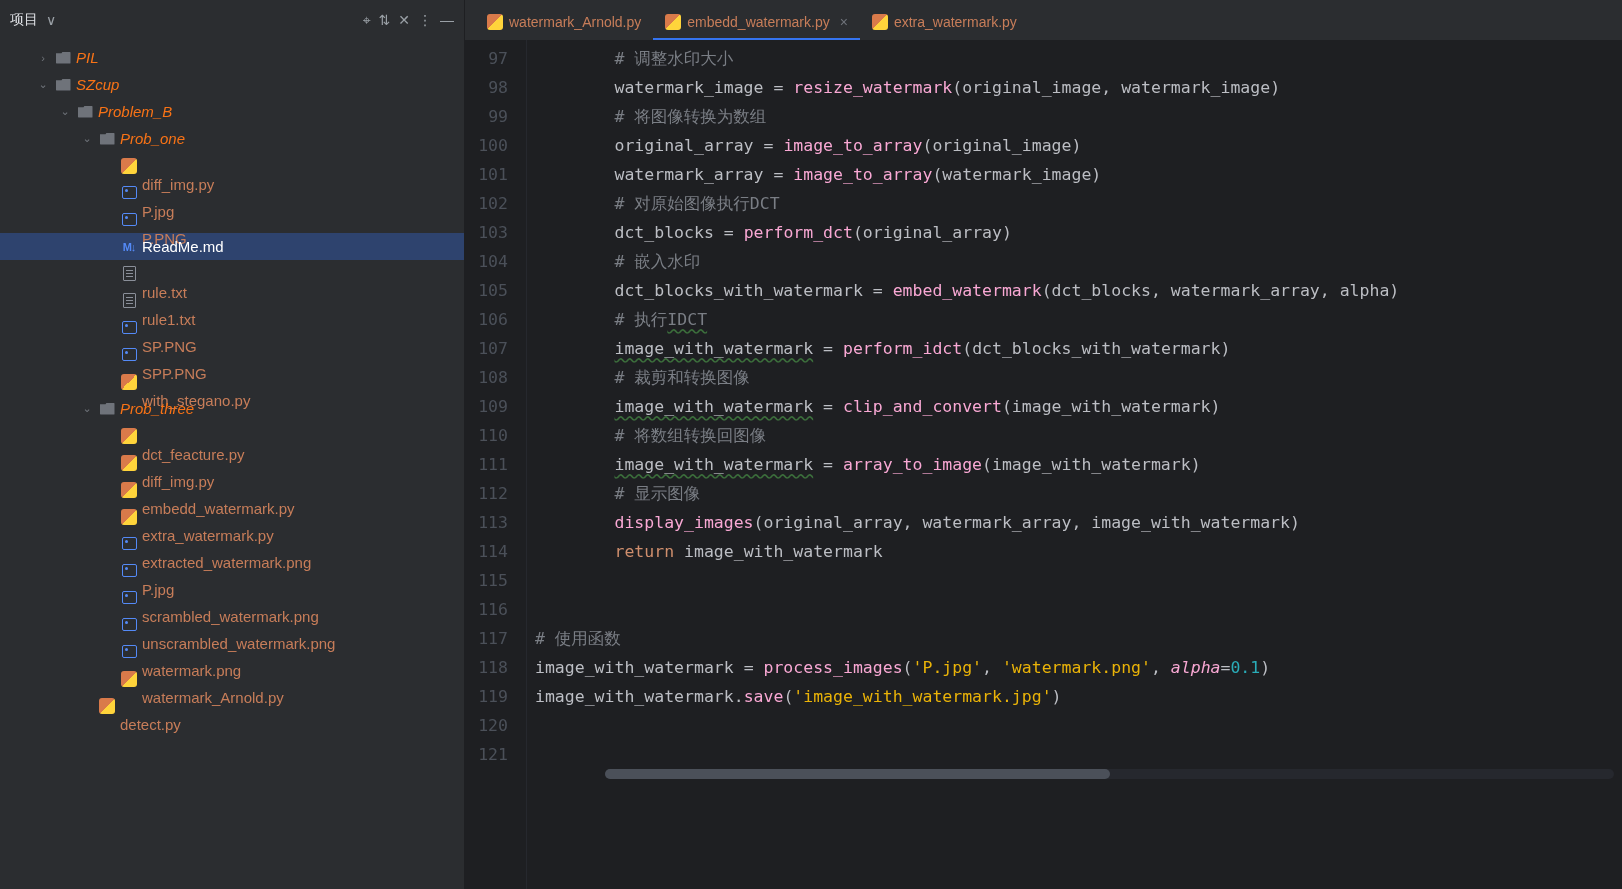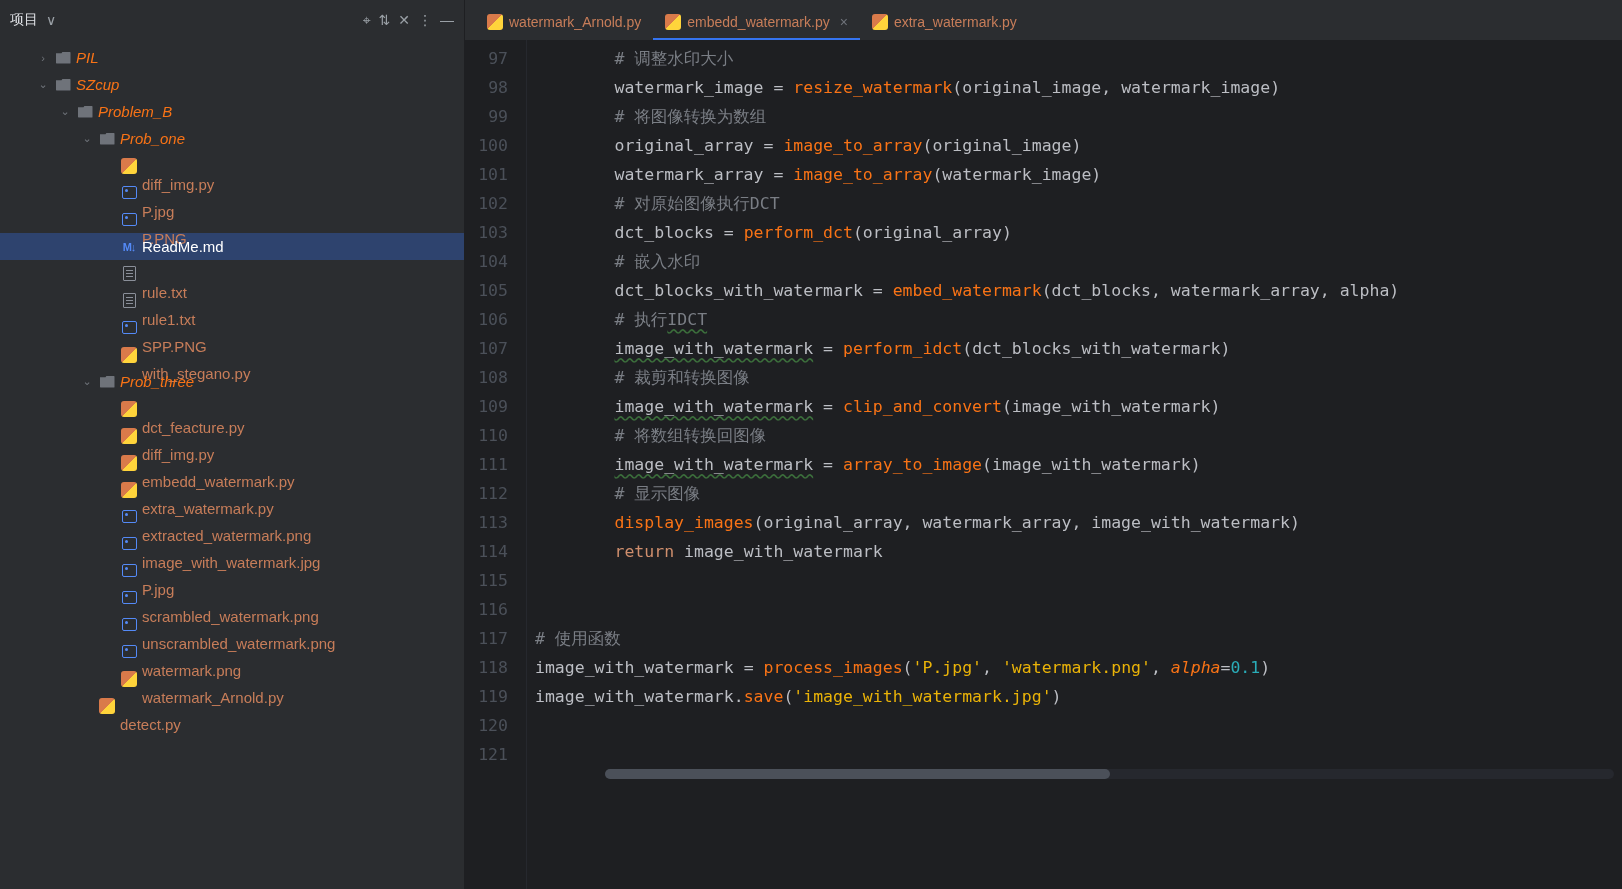--- a/index.html
+++ b/index.html
@@ -151,21 +151,21 @@
 }
 .code {
   flex: 1;
   padding-top: 4px;
   padding-left: 8px;
   white-space: pre;
   overflow-x: auto;
   color: #bcbec4;
 }
 .cmt { color: #7a7e85; }
-.fn  { color: #f97316; }
+.fn  { color: #f9a8d4; }
 .fn.i { font-style: italic; }
 .kw  { color: #cf8e6d; }
 .str { color: #eab308; }
 .num { color: #2aacb8; }
 .op  { color: #bcbec4; }
 .und { text-decoration: underline; text-decoration-color: #3b6e3b; text-decoration-style: wavy; text-underline-offset: 3px; }
 
 .scrollbar-track {
   height: 10px; background: #26282e; border-radius: 5px;
   margin: 0 8px 4px 70px;
@@ -287,20 +287,28 @@
             <span class="txt-icon"></span>
           </span>
           <span class="label vcs">rule1.txt</span>
         </div>
         <div class="tree-row">
           <span class="indent" style="width: 88px;"></span>
           <span class="chev"></span>
           <span class="ico">
             <span class="img-icon"></span>
           </span>
+          <span class="label vcs">SP.PNG</span>
+        </div>
+        <div class="tree-row">
+          <span class="indent" style="width: 88px;"></span>
+          <span class="chev"></span>
+          <span class="ico">
+            <span class="img-icon"></span>
+          </span>
           <span class="label vcs">SPP.PNG</span>
         </div>
         <div class="tree-row">
           <span class="indent" style="width: 88px;"></span>
           <span class="chev"></span>
           <span class="ico">
             <span class="pyicon orange"></span>
           </span>
           <span class="label vcs">with_stegano.py</span>
         </div>
@@ -344,28 +352,20 @@
           </span>
           <span class="label vcs">extra_watermark.py</span>
         </div>
         <div class="tree-row">
           <span class="indent" style="width: 88px;"></span>
           <span class="chev"></span>
           <span class="ico">
             <span class="img-icon"></span>
           </span>
           <span class="label vcs">extracted_watermark.png</span>
-        </div>
-        <div class="tree-row">
-          <span class="indent" style="width: 88px;"></span>
-          <span class="chev"></span>
-          <span class="ico">
-            <span class="img-icon"></span>
-          </span>
-          <span class="label vcs">image_with_watermark.jpg</span>
         </div>
         <div class="tree-row">
           <span class="indent" style="width: 88px;"></span>
           <span class="chev"></span>
           <span class="ico">
             <span class="img-icon"></span>
           </span>
           <span class="label vcs">P.jpg</span>
         </div>
         <div class="tree-row">

